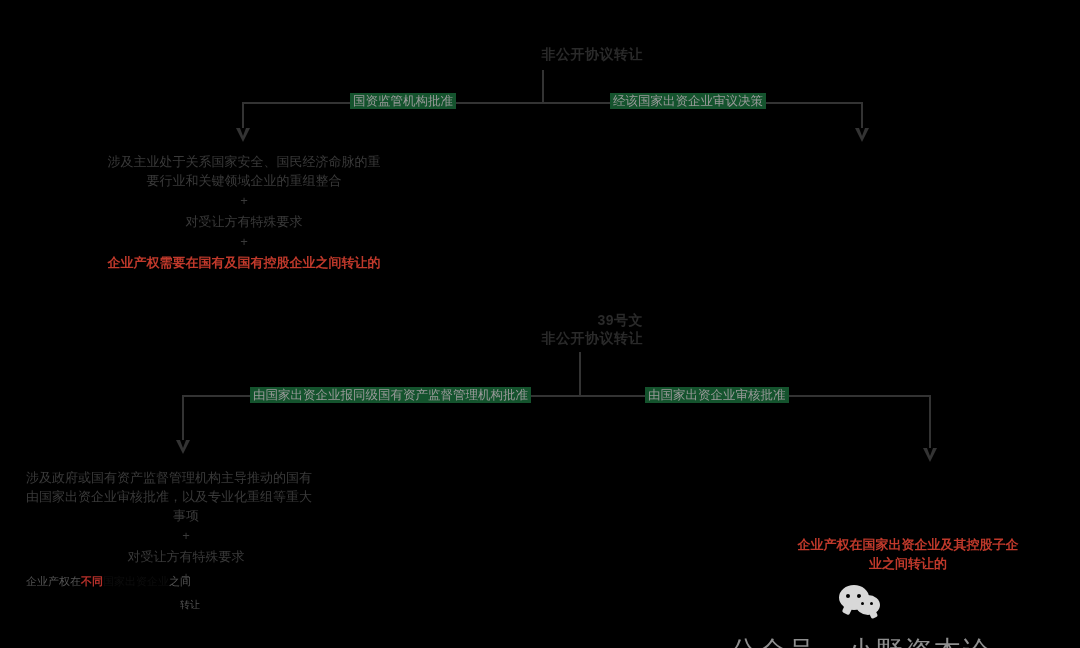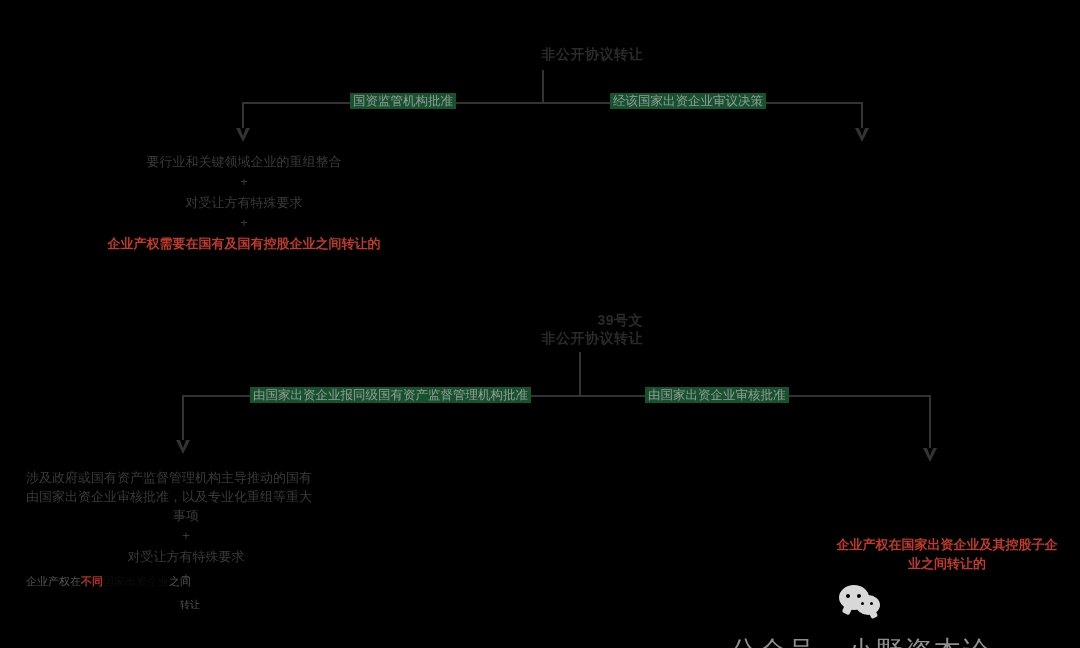--- a/index.html
+++ b/index.html
@@ -143,20 +143,21 @@
   <div class="arrowhead-inner" style="left:240px; top:128px;"></div>
 
   <div class="vline" style="left:861px; top:102px; height:28px;"></div>
   <div class="arrowhead" style="left:855px; top:128px;"></div>
   <div class="arrowhead-inner" style="left:859px; top:128px;"></div>
 
   <div class="edge-label" style="left:350px; top:93px;">国资监管机构批准</div>
   <div class="edge-label" style="left:610px; top:93px;">经该国家出资企业审议决策</div>
 
   <div class="leaf" style="left:60px; top:152px; width:368px;">
+    <div class="t-dim">涉及主业处于关系国家安全、国民经济命脉的重</div>
     <div class="t-dim">要行业和关键领域企业的重组整合</div>
     <div class="plus">+</div>
     <div class="t-dim">对受让方有特殊要求</div>
     <div class="plus">+</div>
     <div class="t-red">企业产权需要在国有及国有控股企业之间转让的</div>
   </div>
 
 
   <div class="node-title" style="left:443px; top:310px; width:200px;">39号文</div>
   <div class="node-title" style="left:443px; top:328px; width:200px;">非公开协议转让</div>
@@ -182,21 +183,21 @@
     <div class="plus">+</div>
     <div class="t-dim">对受让方有特殊要求</div>
     <div class="plus">+</div>
   </div>
 
   <div style="position:absolute; left:26px; top:572px; width:330px; font-size:11px; line-height:19px; white-space:nowrap;">
     <span class="t-mid">企业产权在</span><span class="t-red2">不同</span><span style="color:#0d0d0d;">国家出资企业</span><span class="t-mid">之间</span>
   </div>
   <div style="position:absolute; left:160px; top:595px; width:60px; font-size:10px; line-height:19px; text-align:center;" class="t-mid">转让</div>
 
-  <div class="leaf" style="left:819px; top:535px; width:256px;">
+  <div class="leaf" style="left:780px; top:535px; width:256px;">
     <div class="t-red">企业产权在国家出资企业及其控股子企</div>
     <div class="t-red">业之间转让的</div>
   </div>
 
   <div class="watermark" style="left:730px; top:585px;">
     <div class="wm-logo">
       <div class="bubble b1">
         <div class="dot" style="left:7px; top:9px;"></div>
         <div class="dot" style="left:18px; top:9px;"></div>
       </div>

